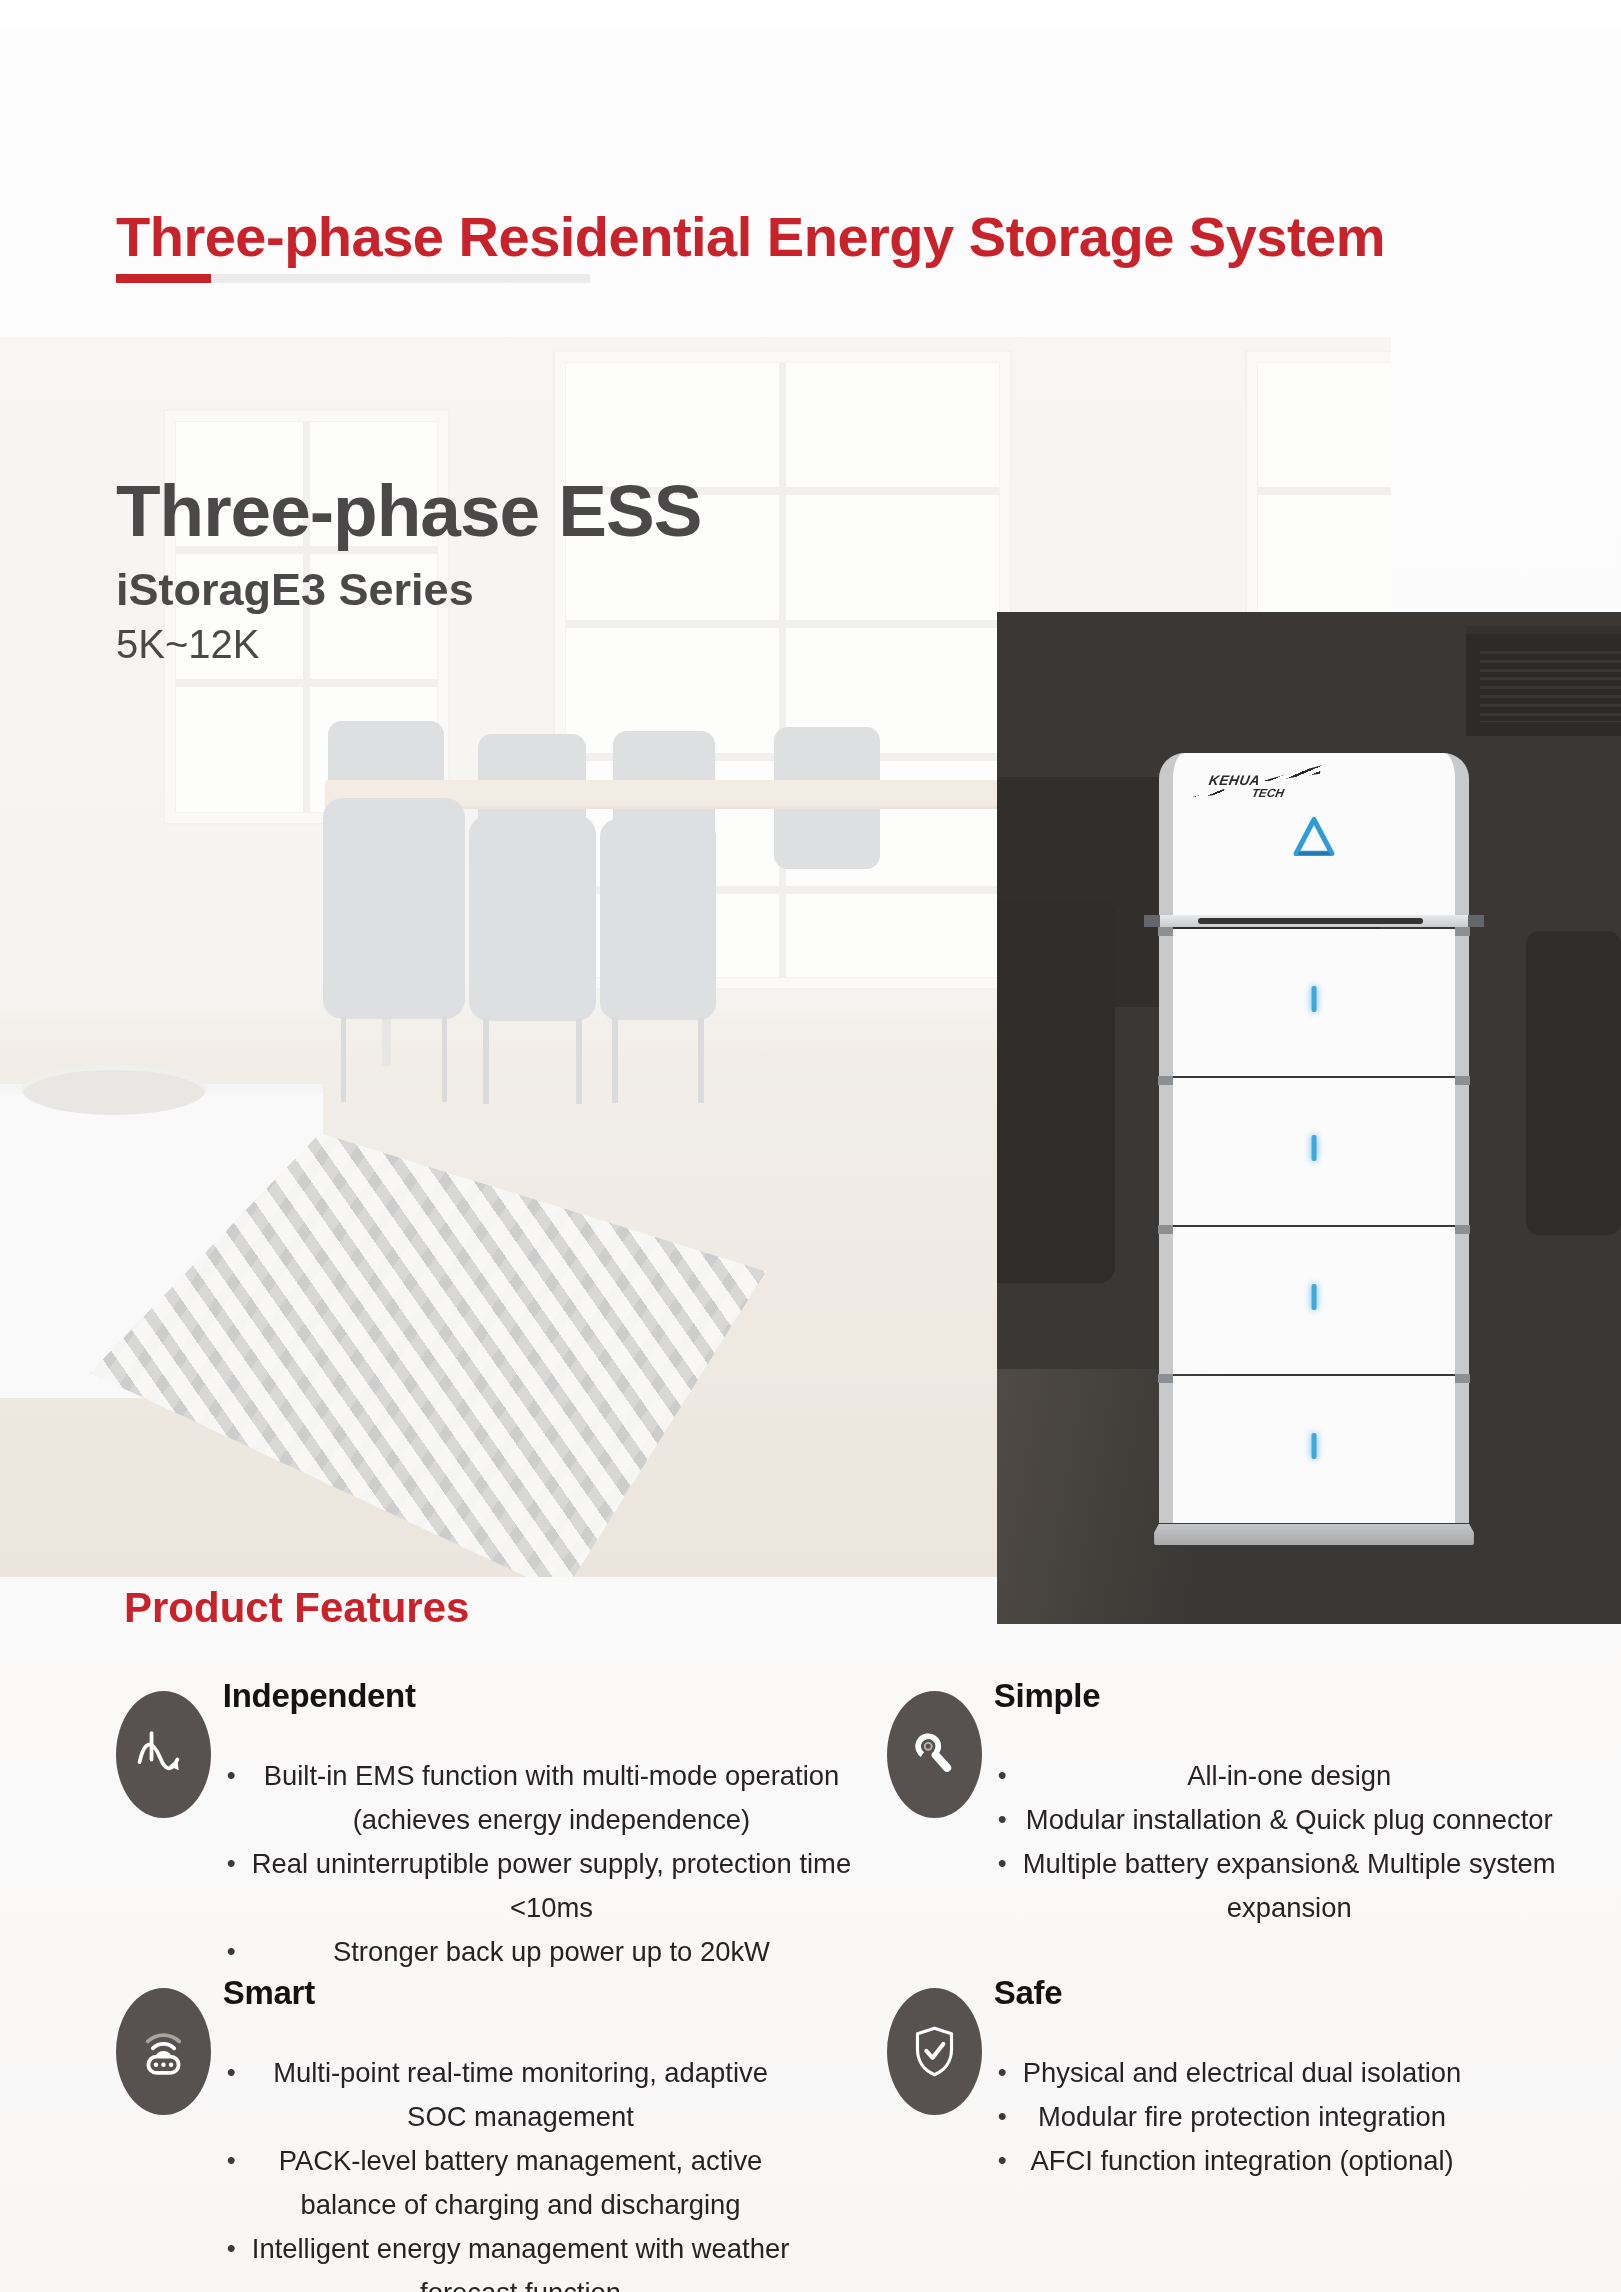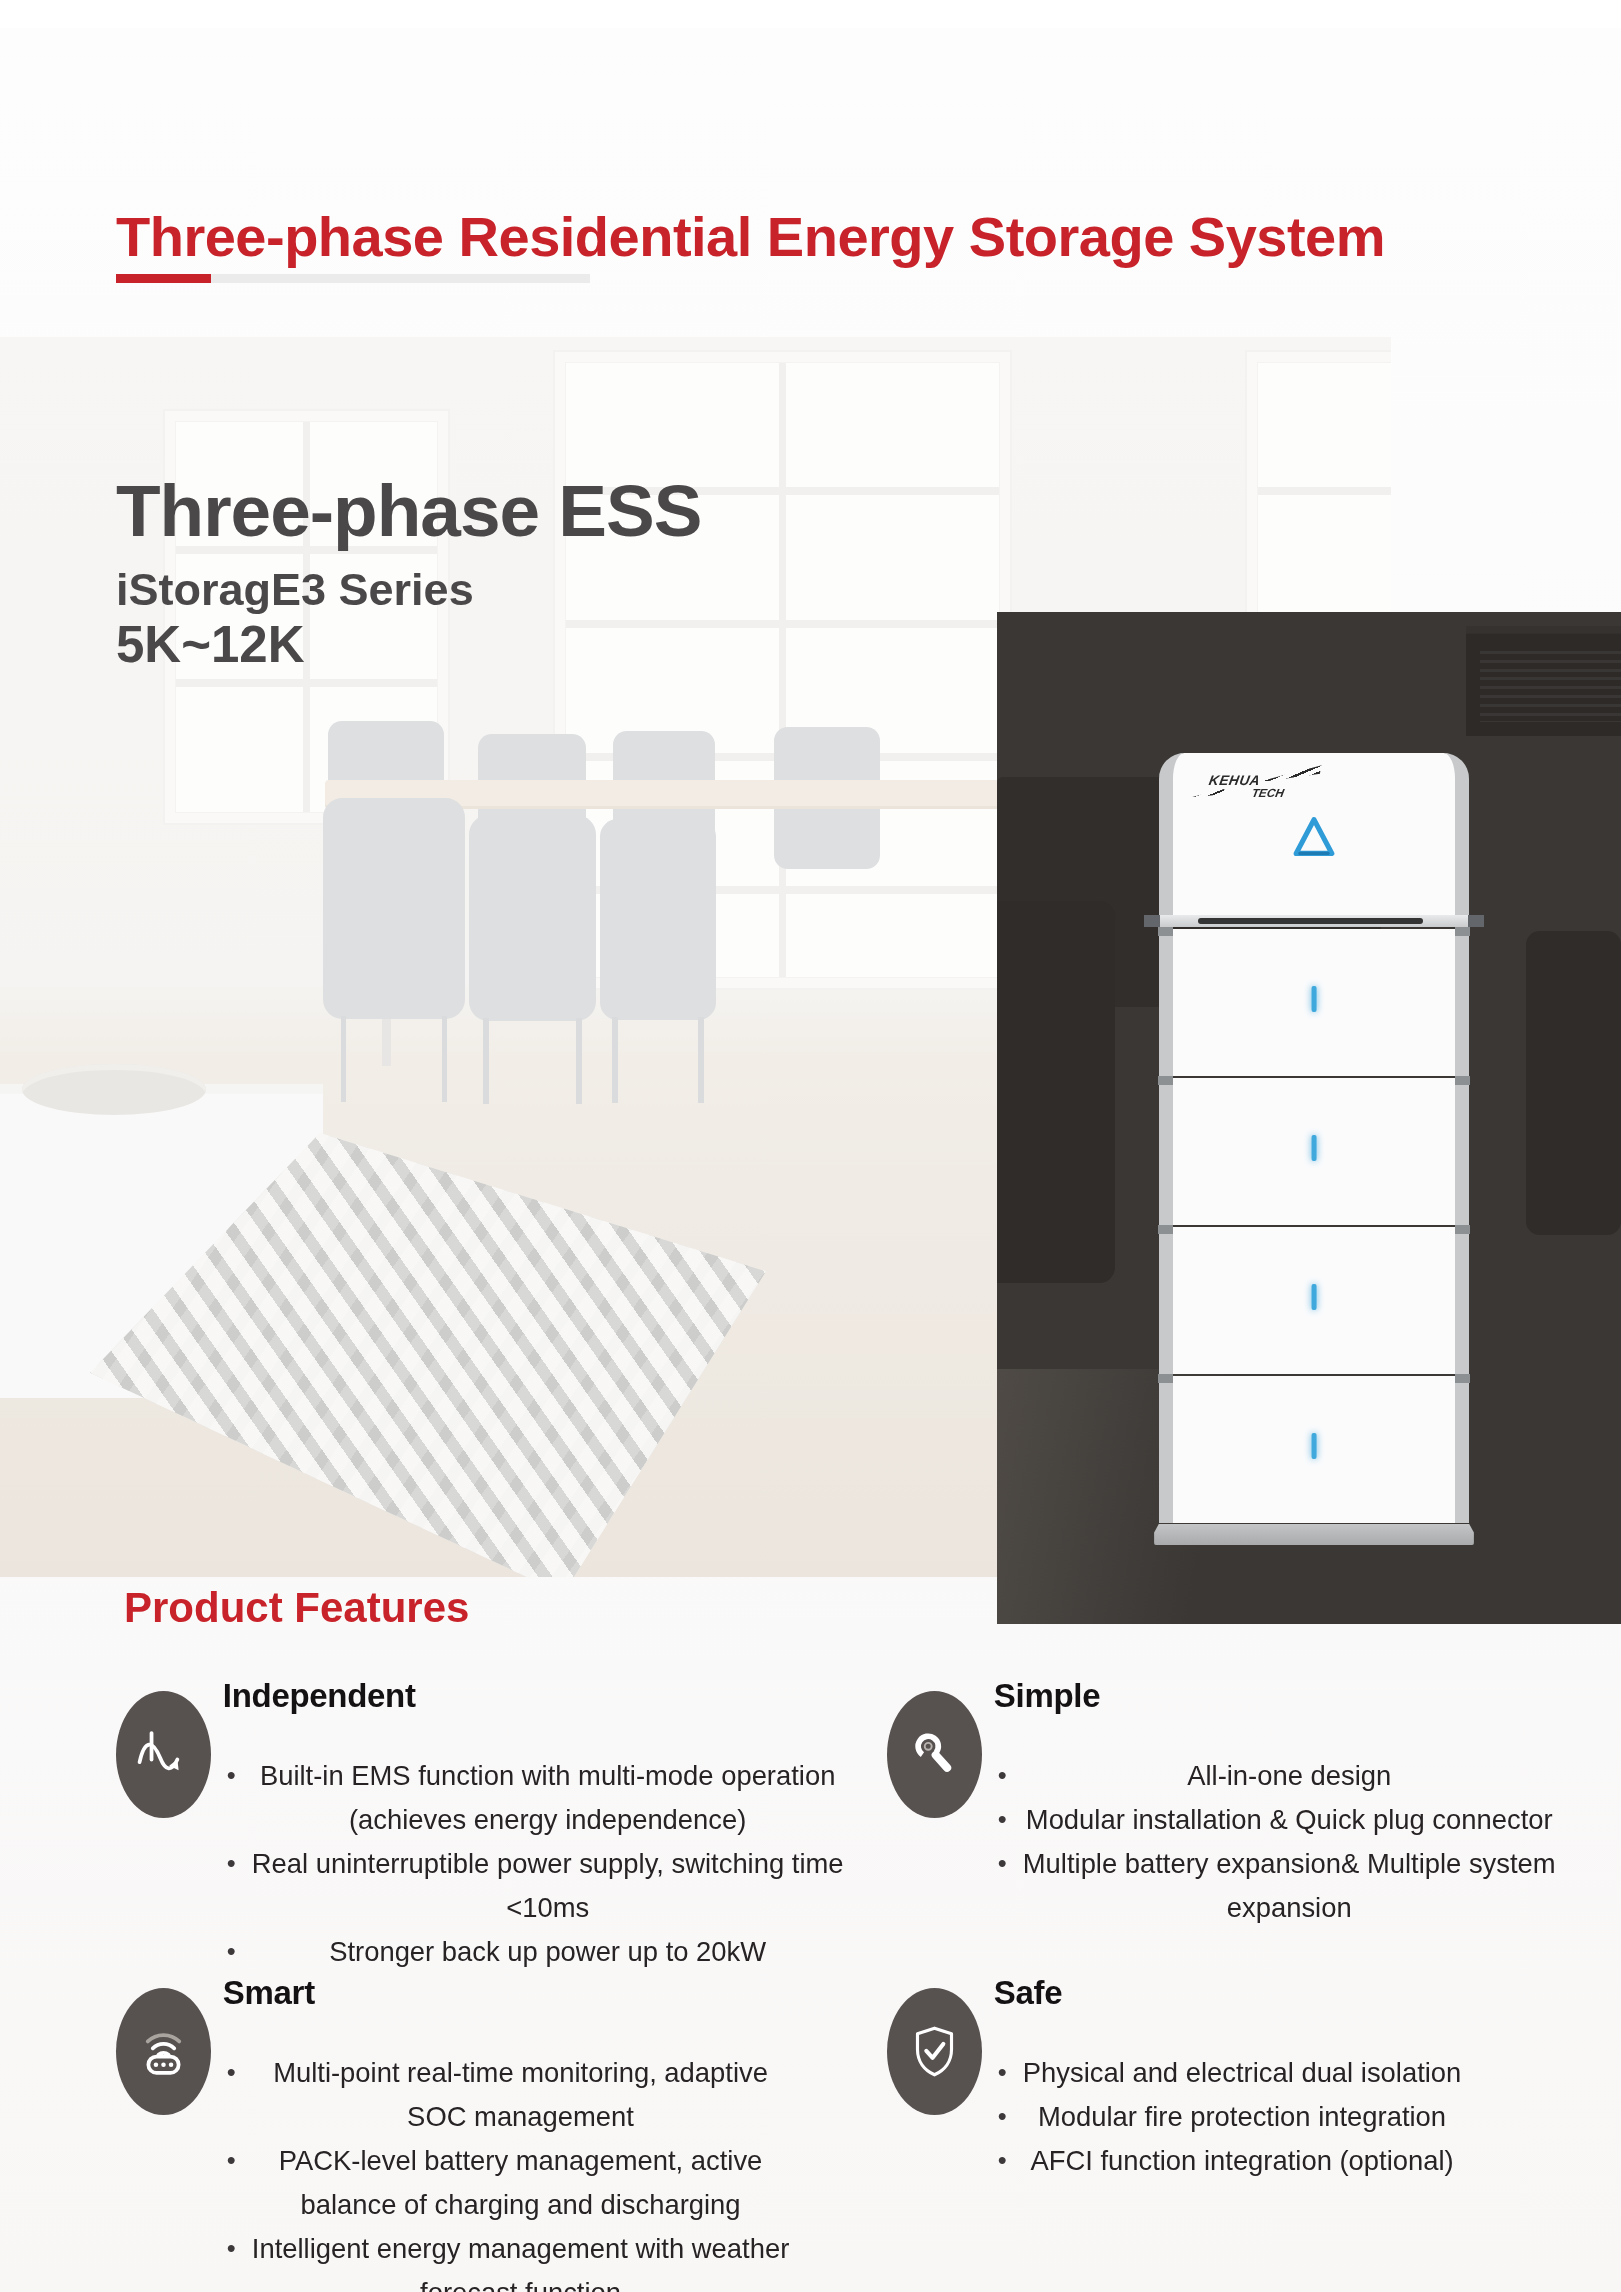--- a/index.html
+++ b/index.html
@@ -37,21 +37,21 @@
   .rug{position:absolute;left:90px;top:796px;width:676px;height:461px;
     background:
       repeating-linear-gradient(55deg,rgba(150,152,149,.55) 0 11.8px,rgba(244,243,241,.9) 11.8px 29px),
       repeating-linear-gradient(-55deg,rgba(150,152,149,.45) 0 11.8px,rgba(244,243,241,.0) 11.8px 29px),
       #eeedeb;
     clip-path:polygon(34% 0,100% 30%,70% 100%,0 52%);}
   .wash{position:absolute;inset:0;background:rgba(255,255,255,.40);}
   .hero-text{position:absolute;left:116px;top:135px;color:#4b4849;z-index:5;}
   .hero-text h1{margin:0;font-size:73px;line-height:78px;font-weight:bold;letter-spacing:-1px;}
   .hero-text .sub{margin-top:13.7px;font-size:45px;line-height:51px;font-weight:bold;}
-  .hero-text .range{margin-top:3.9px;font-size:51px;line-height:51px;font-weight:bold;}
+  .hero-text .range{margin-top:3.9px;font-size:40px;line-height:51px;font-weight:normal;}
 
   
   .panel{position:absolute;left:997px;top:584px;width:624px;height:1012px;background:#3a3734;z-index:6;overflow:hidden;}
   .ac-unit{position:absolute;left:469px;top:13.7px;width:196px;height:110px;background:#2d2a28;
     box-shadow:inset 0 7.8px 0 #353230;}
   .ac-unit .grille{position:absolute;left:13.7px;top:25.5px;right:13.7px;bottom:13.7px;
     background:repeating-linear-gradient(180deg,rgba(255,255,255,.06) 0 2.9px,transparent 2.9px 8.8px);}
   .p-table{position:absolute;left:0;top:165px;width:384px;height:230px;background:#312e2c;border-radius:5.9px;}
   .p-chair-l{position:absolute;left:-29px;top:289px;width:147px;height:382px;background:#2f2c2a;border-radius:15.7px;}
   .p-chair-r{position:absolute;left:529px;top:319px;width:95px;height:304px;background:#2f2c2a;border-radius:13.7px;}
@@ -205,21 +205,21 @@
         </svg>
       </div>
       <div class="f-body">
         <h3 class="f-title">Independent</h3>
         <ul>
           <li>
             <span>Built-in EMS function with multi-mode operation</span>
               <span>(achieves energy independence)</span>
           </li>
           <li>
-            <span>Real uninterruptible power supply, switching time</span>
+            <span>Real uninterruptible power supply, protection time</span>
               <span>&lt;10ms</span>
           </li>
           <li>
             <span>Stronger back up power up to 20kW</span>
           </li>
         </ul>
       </div>
     </div>
 
     <div class="feature">

